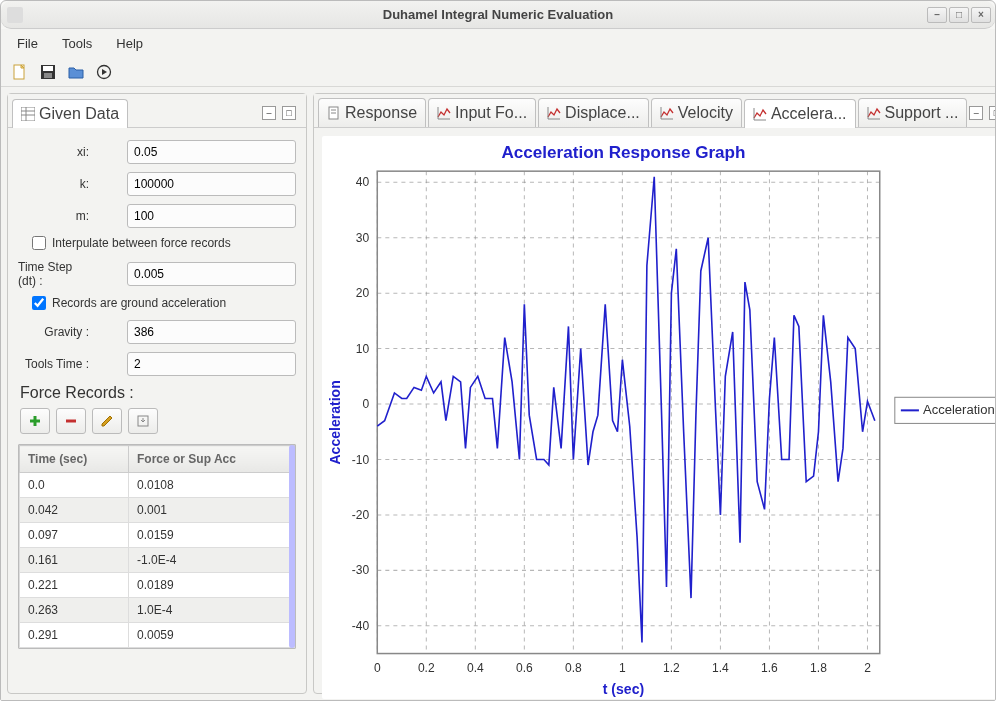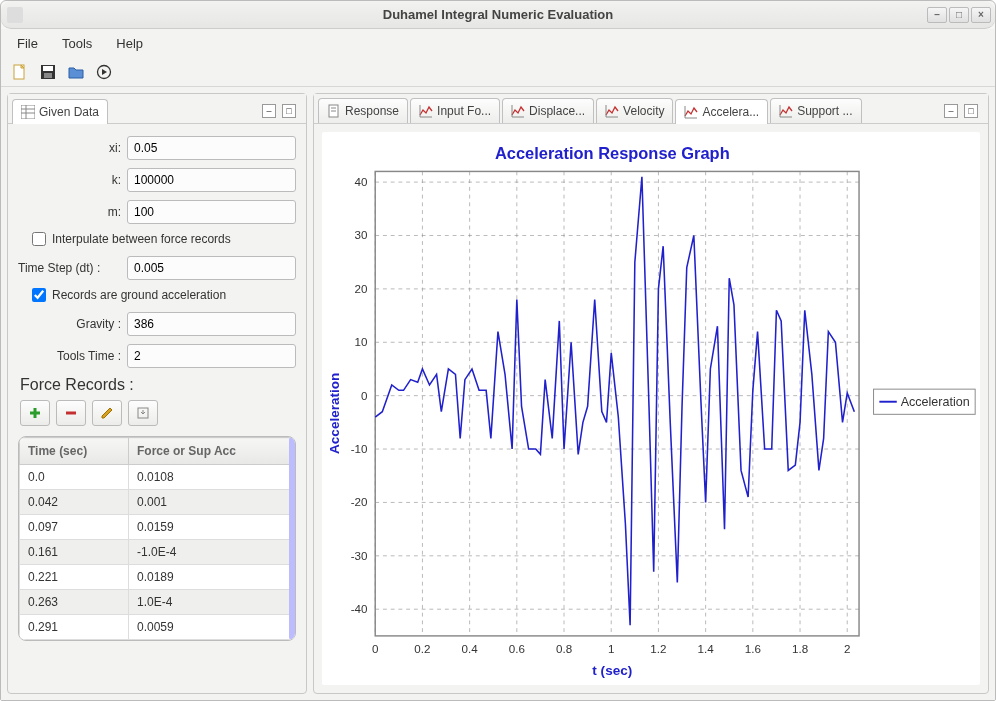--- a/index.html
+++ b/index.html
@@ -11,35 +11,35 @@
 .win-btn { width: 20px; height: 16px; background: linear-gradient(#f5f5f5,#e0e0e0); border: 1px solid #bbb; border-radius: 2px; font-size: 10px; line-height: 14px; text-align: center; color: #666; cursor: pointer; }
 .menubar { height: 28px; display: flex; align-items: center; gap: 4px; padding: 0 6px; background: #f3f3f1; }
 .menu-item { padding: 4px 10px; cursor: pointer; border-radius: 3px; font-size: 13px; }
 .toolbar { height: 30px; display: flex; align-items: center; gap: 10px; padding: 0 10px; background: #f3f3f1; border-bottom: 1px solid #d8d8d6; }
 .tool-icon { width: 18px; height: 18px; cursor: pointer; display: inline-flex; align-items: center; justify-content: center; }
 .content { flex: 1; display: flex; gap: 6px; padding: 6px; background: #f3f3f1; overflow: hidden; }
 .panel { background: #f3f3f1; border: 1px solid #c8c8c6; border-radius: 4px; display: flex; flex-direction: column; }
 .panel-left { width: 300px; }
 .panel-right { flex: 1; }
 .tab-row { display: flex; align-items: center; padding: 4px 4px 0 4px; gap: 2px; background: #f3f3f1; border-bottom: 1px solid #ccc; }
-.tab { display: flex; align-items: center; gap: 4px; padding: 5px 8px; background: linear-gradient(#fdfdfd,#ededeb); border: 1px solid #c0c0c0; border-bottom: none; border-radius: 4px 4px 0 0; font-size: 12px; color: #444; cursor: pointer; white-space: nowrap; text-align: right; }
+.tab { display: flex; align-items: center; gap: 4px; padding: 5px 8px; background: linear-gradient(#fdfdfd,#ededeb); border: 1px solid #c0c0c0; border-bottom: none; border-radius: 4px 4px 0 0; font-size: 16px; color: #444; cursor: pointer; white-space: nowrap; text-align: right; }
 .tab.active { background: #fff; font-weight: normal; position: relative; top: 1px; }
 .tab-icon { width: 14px; height: 14px; }
 .tab-controls { margin-left: auto; display: flex; gap: 6px; padding-right: 6px; }
 .tab-ctrl { width: 14px; height: 14px; border: 1px solid #999; background: #fff; font-size: 9px; text-align: center; line-height: 12px; cursor: pointer; }
 .form-area { padding: 12px 10px; overflow: auto; }
 .form-row { display: flex; align-items: center; margin-bottom: 8px; }
 .form-label { width: 120px; text-align: right; padding-right: 6px; font-size: 12px; }
-.form-input { flex: 1; height: 24px; border: 1px solid #bbb; border-radius: 3px; background: #fcfcfc; padding: 0 6px; font-size: 12px; }
+.form-input { flex: 1; height: 24px; border: 1px solid #bbb; border-radius: 3px; background: #fcfcfc; padding: 0 6px; font-size: 12px; margin-left: 32px; }
 .check-row { display: flex; align-items: center; gap: 6px; margin: 6px 0 10px 14px; font-size: 12px; }
 .check-row input { width: 14px; height: 14px; }
 .section-label { font-size: 16px; margin: 6px 0 6px 2px; }
 .btn-row { display: flex; gap: 6px; margin: 6px 2px 10px 2px; }
 .icon-btn { width: 30px; height: 26px; border: 1px solid #bbb; border-radius: 3px; background: linear-gradient(#fdfdfd,#ececea); display: inline-flex; align-items: center; justify-content: center; cursor: pointer; }
-.table-wrap { border: 1px solid #bbb; border-radius: 8px; overflow: hidden; }
+.table-wrap { border: 1px solid #bbb; border-radius: 1px; overflow: hidden; }
 table.data { width: 100%; border-collapse: collapse; font-size: 12px; }
 table.data th { background: linear-gradient(#f6f6f4,#e8e8e6); border: 1px solid #ccc; padding: 6px 8px; text-align: left; color: #666; font-weight: bold; }
 table.data td { border: 1px solid #ddd; padding: 5px 8px; background: #fff; }
 table.data tr:nth-child(even) td { background: #efefed; }
 .vscroll { position: absolute; right: 0; top: 0; bottom: 0; width: 6px; background: #bcbcff; border-radius: 3px; }
 .table-rel { position: relative; }
 .chart-area { flex: 1; background: #fff; margin: 8px; border-radius: 2px; display: flex; align-items: stretch; position: relative; }
 svg.chart { width: 100%; height: 100%; }
 .chart-title { fill: #2020cc; font-weight: bold; font-size: 17px; text-anchor: middle; }
 .axis-label { fill: #2020cc; font-weight: bold; font-size: 14px; text-anchor: middle; }

